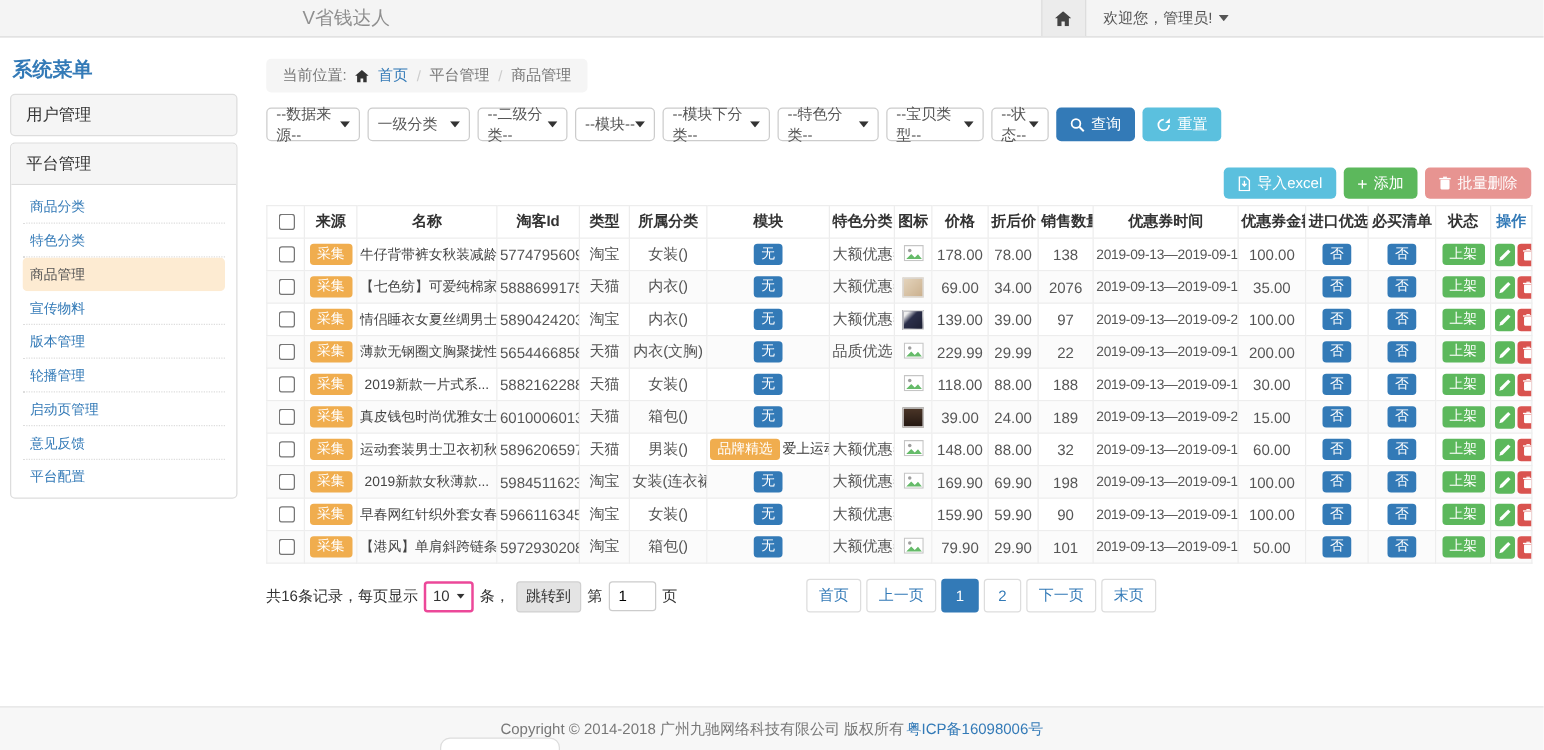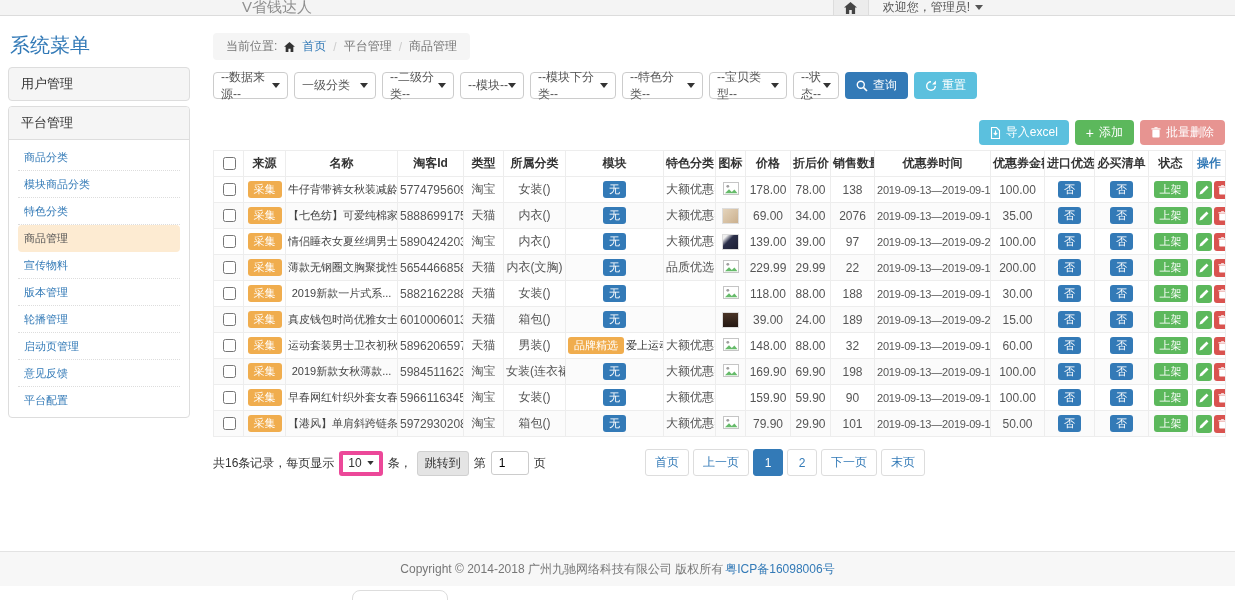--- a/index.html
+++ b/index.html
@@ -3,32 +3,32 @@
 <meta charset="utf-8">
 <style>
   * { box-sizing: border-box; }
   html,body { margin:0; padding:0; }
   body {
     width:1235px; height:600px; overflow:hidden; background:#fff;
     font-family:"Liberation Sans","DejaVu Sans",sans-serif; font-size:12px; color:#333;
     position:relative;
   }
   
-  .top-header { height:16px; background:#f4f4f4; border-bottom:1px solid #dcdcdc; display:flex; align-items:center; }
+  .top-header { height:30px; background:#f4f4f4; border-bottom:1px solid #dcdcdc; display:flex; align-items:center; }
   .brand { margin-left:242px; font-size:15px; color:#8f8f8f; }
   .hdr-right { margin-left:auto; margin-right:252px; display:flex; align-items:center; height:100%; }
   .home-box { width:36px; height:100%; background:#ececec; border-left:1px solid #ddd; border-right:1px solid #ddd;
     display:flex; align-items:center; justify-content:center; color:#444; cursor:pointer; }
   .welcome { margin-left:14px; color:#555; display:flex; align-items:center; gap:5px; cursor:pointer; }
   .welcome .caret-i { color:#555; }
   
   .layout { display:flex; height:535px; overflow:hidden; align-items:flex-start; }
   
   .sidebar { width:182px; margin:10px 0 0 8px; flex:none; }
-  .sb-title { color:#337ab7; font-weight:normal; font-size:20px; padding:6px 2px 8px 2px; }
+  .sb-title { color:#337ab7; font-weight:bold; font-size:16px; padding:6px 2px 8px 2px; }
   .panel { background:#f5f5f5; border:1px solid #ddd; border-radius:4px; margin-bottom:5px; }
   .panel-h { padding:7px 12px; color:#333; font-size:13px; cursor:pointer; }
   .panel.expanded { background:#fff; }
   .panel.expanded > .panel-h { background:#f5f5f5; border-bottom:1px solid #ddd; border-radius:3px 3px 0 0; }
   .submenu { padding:4px 9px; }
   .sub-item { padding:5.5px 6px; color:#337ab7; border-bottom:1px dotted #ddd; cursor:pointer; font-size:11px; }
   .sub-item:last-child { border-bottom:none; }
   .sub-item.active { background:#fdebd2; border-radius:4px; color:#555; border-bottom:1px solid transparent; }
   
   .main { width:1012px; margin:17px 10px 0 23px; flex:none; }
@@ -70,21 +70,21 @@
     color:#fff; margin:0 1px; cursor:pointer; vertical-align:middle; }
   .mini-green { background:#5cb85c; }
   .mini-red { background:#d9534f; }
   .photo { width:17px; height:16px; display:inline-block; border:1px solid #ddd; vertical-align:middle; }
   .photo-beige { background:linear-gradient(135deg,#e4d4bc,#cbb08e); }
   .photo-dark { background:linear-gradient(135deg,#f0f0f0 15%,#2b2f4a 40%,#1d2033); }
   .photo-wallet { background:linear-gradient(180deg,#4a3527,#241812); }
   
   .pagi-row { position:relative; margin-top:12px; height:28px; }
   .pagi-left { display:flex; align-items:center; gap:5px; color:#333; height:28px; }
-  .pp-select { height:25px; border:4px solid #ec4899; border-radius:3px; display:inline-flex; align-items:center;
+  .pp-select { height:25px; border:2px solid #ec4899; border-radius:3px; display:inline-flex; align-items:center;
     padding:0 5px; gap:5px; background:#fff; cursor:pointer; color:#333; }
   .jump-btn { background:#e4e4e4; border:1px solid #d0d0d0; border-radius:3px; padding:3px 7px; color:#333; cursor:pointer; }
   .page-input { width:38px; height:24px; border:1px solid #ccc; border-radius:3px; padding:0 7px; font-size:12px; font-family:inherit; }
   .pagi-btns { position:absolute; left:432px; top:0; display:flex; gap:4px; }
   .pg-btn { min-width:30px; height:27px; border:1px solid #ddd; border-radius:3px; background:#fff; color:#337ab7;
     display:inline-flex; align-items:center; justify-content:center; padding:0 9px; cursor:pointer; }
   .pg-btn.active { background:#337ab7; border-color:#337ab7; color:#fff; }
   
   .footer { height:35px; background:#f7f7f7; border-top:1px solid #e3e3e3; display:flex; align-items:center;
     justify-content:center; color:#777; position:relative; }
@@ -121,21 +121,20 @@
 
   <div class="sidebar">
     <div class="sb-title">系统菜单</div>
     <div class="panel">
       <div class="panel-h">用户管理</div>
     </div>
     <div class="panel expanded">
       <div class="panel-h">平台管理</div>
       <div class="submenu" id="sb-submenu">
           <div class="sub-item">商品分类</div>
-          <div class="sub-item">模块商品分类</div>
           <div class="sub-item">特色分类</div>
           <div class="sub-item active">商品管理</div>
           <div class="sub-item">宣传物料</div>
           <div class="sub-item">版本管理</div>
           <div class="sub-item">轮播管理</div>
           <div class="sub-item">启动页管理</div>
           <div class="sub-item">意见反馈</div>
           <div class="sub-item">平台配置</div>
         </div>
     </div>

